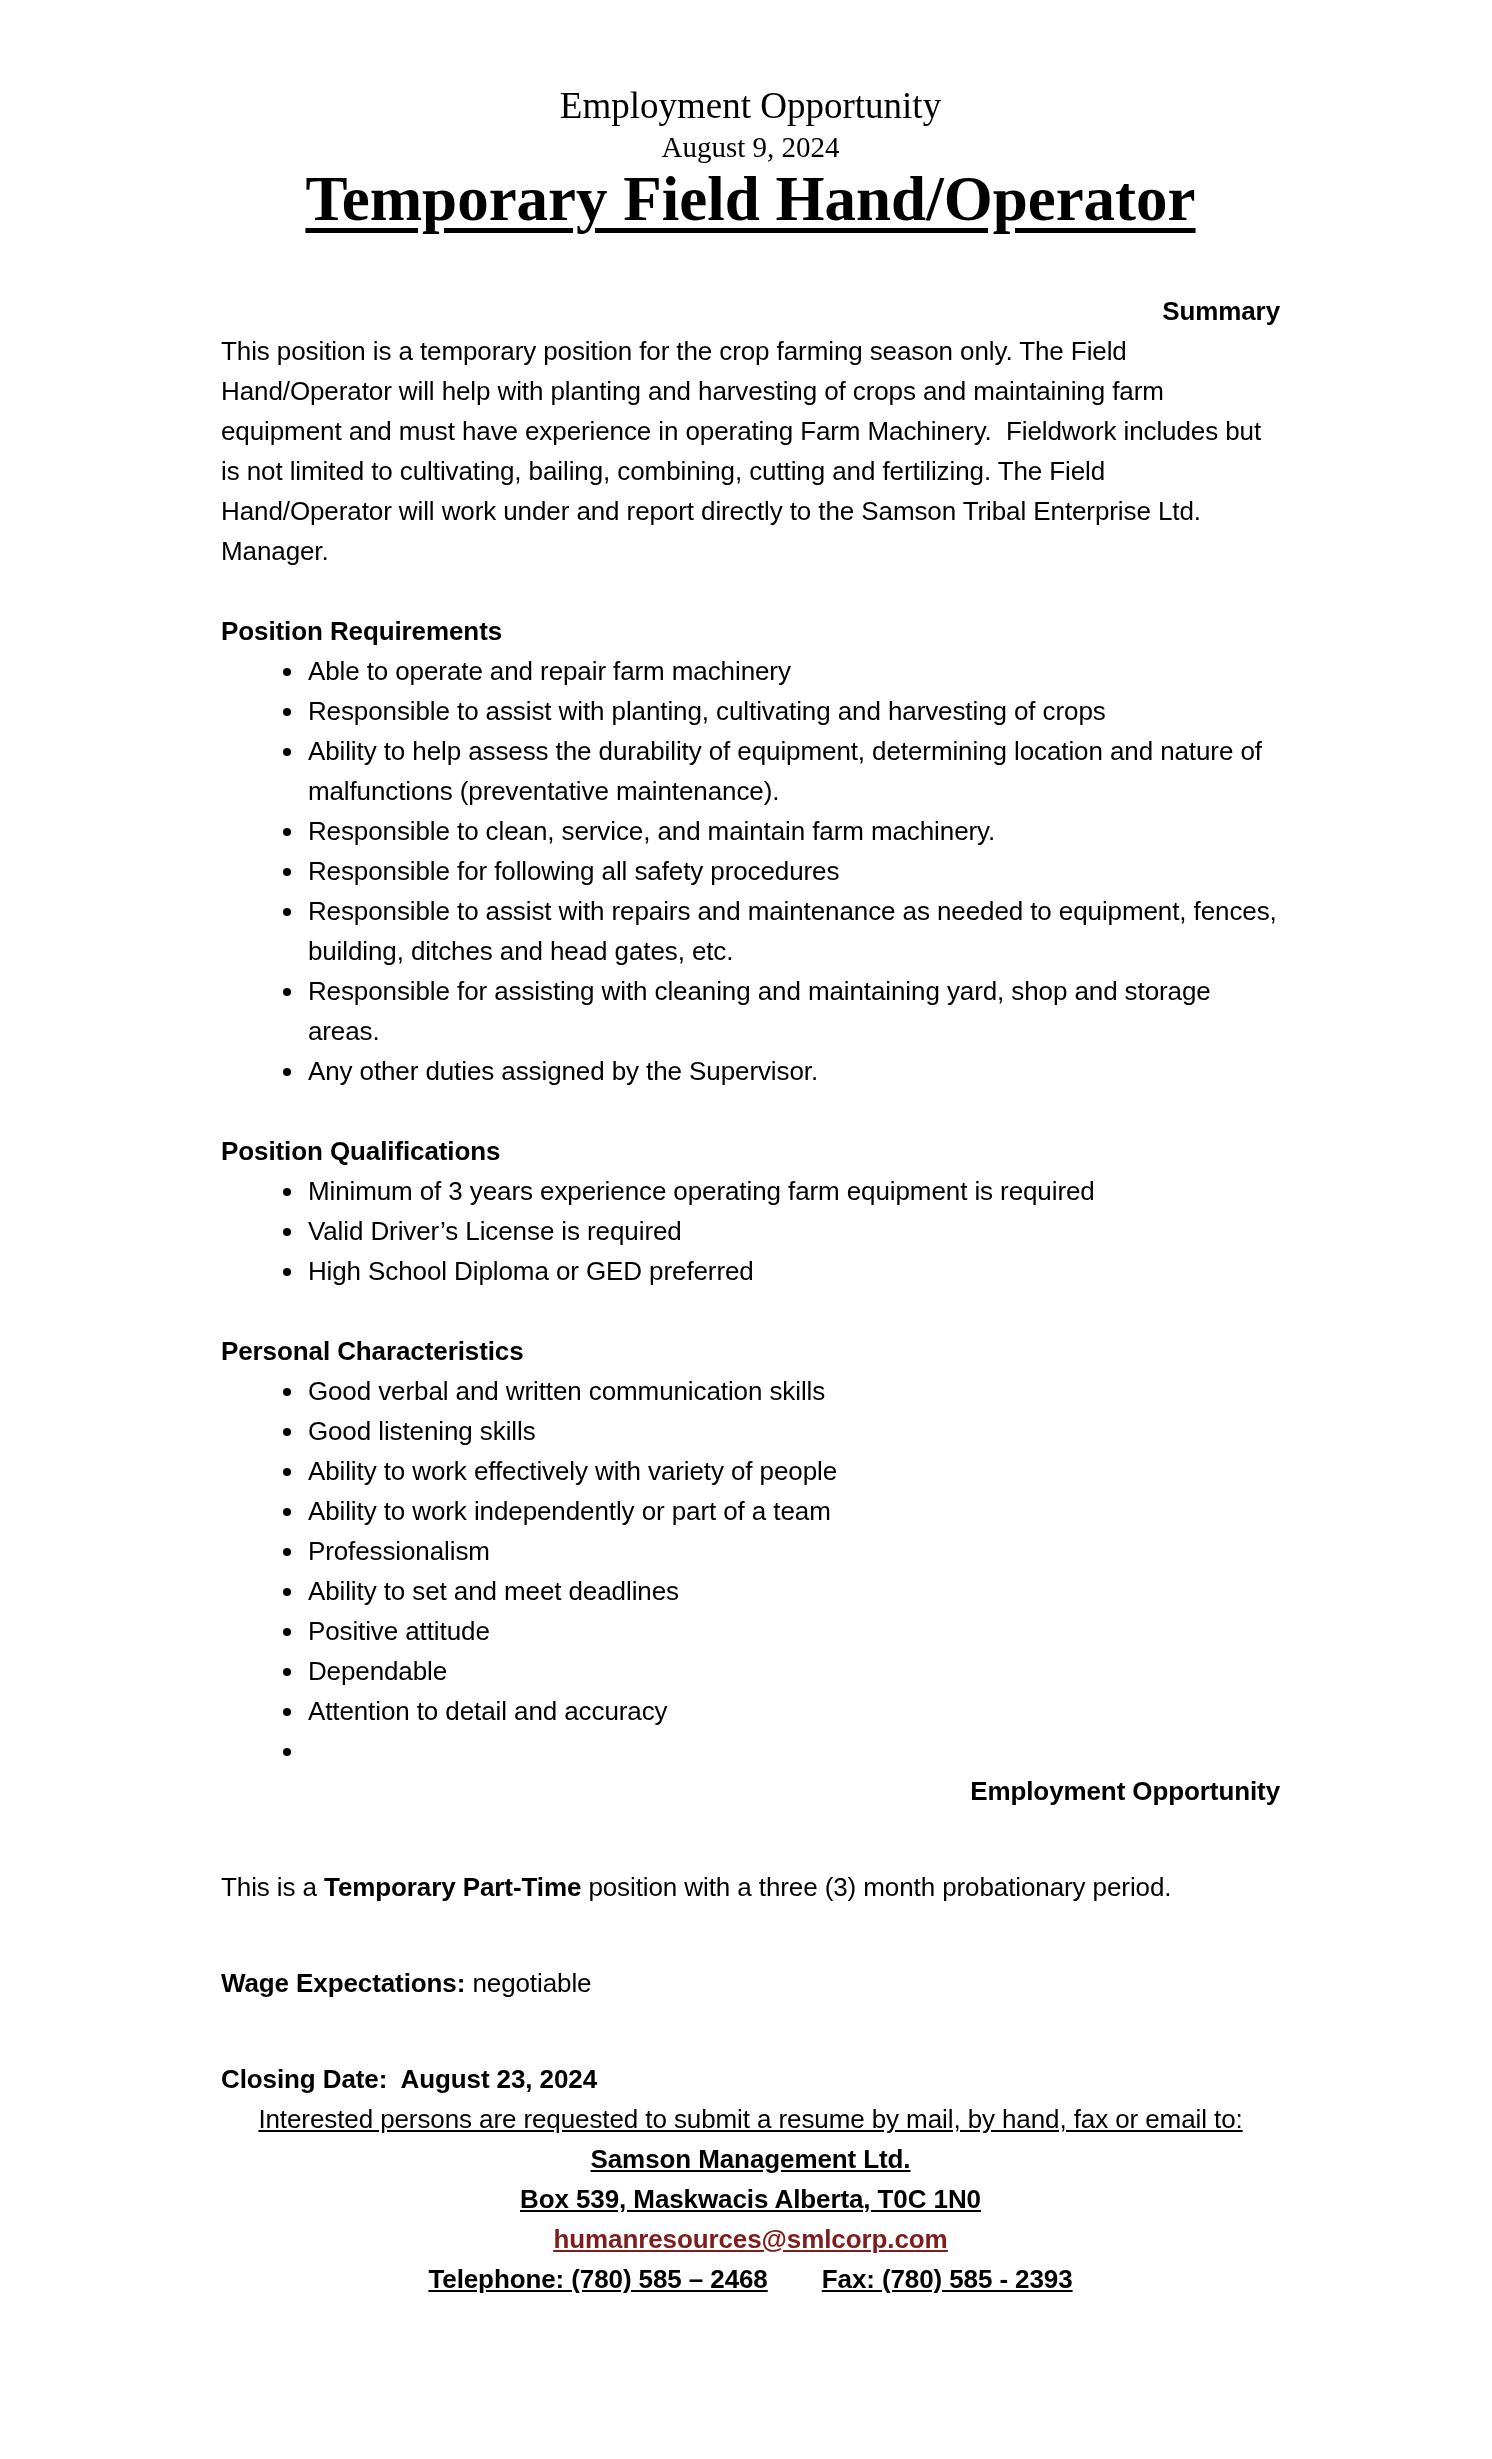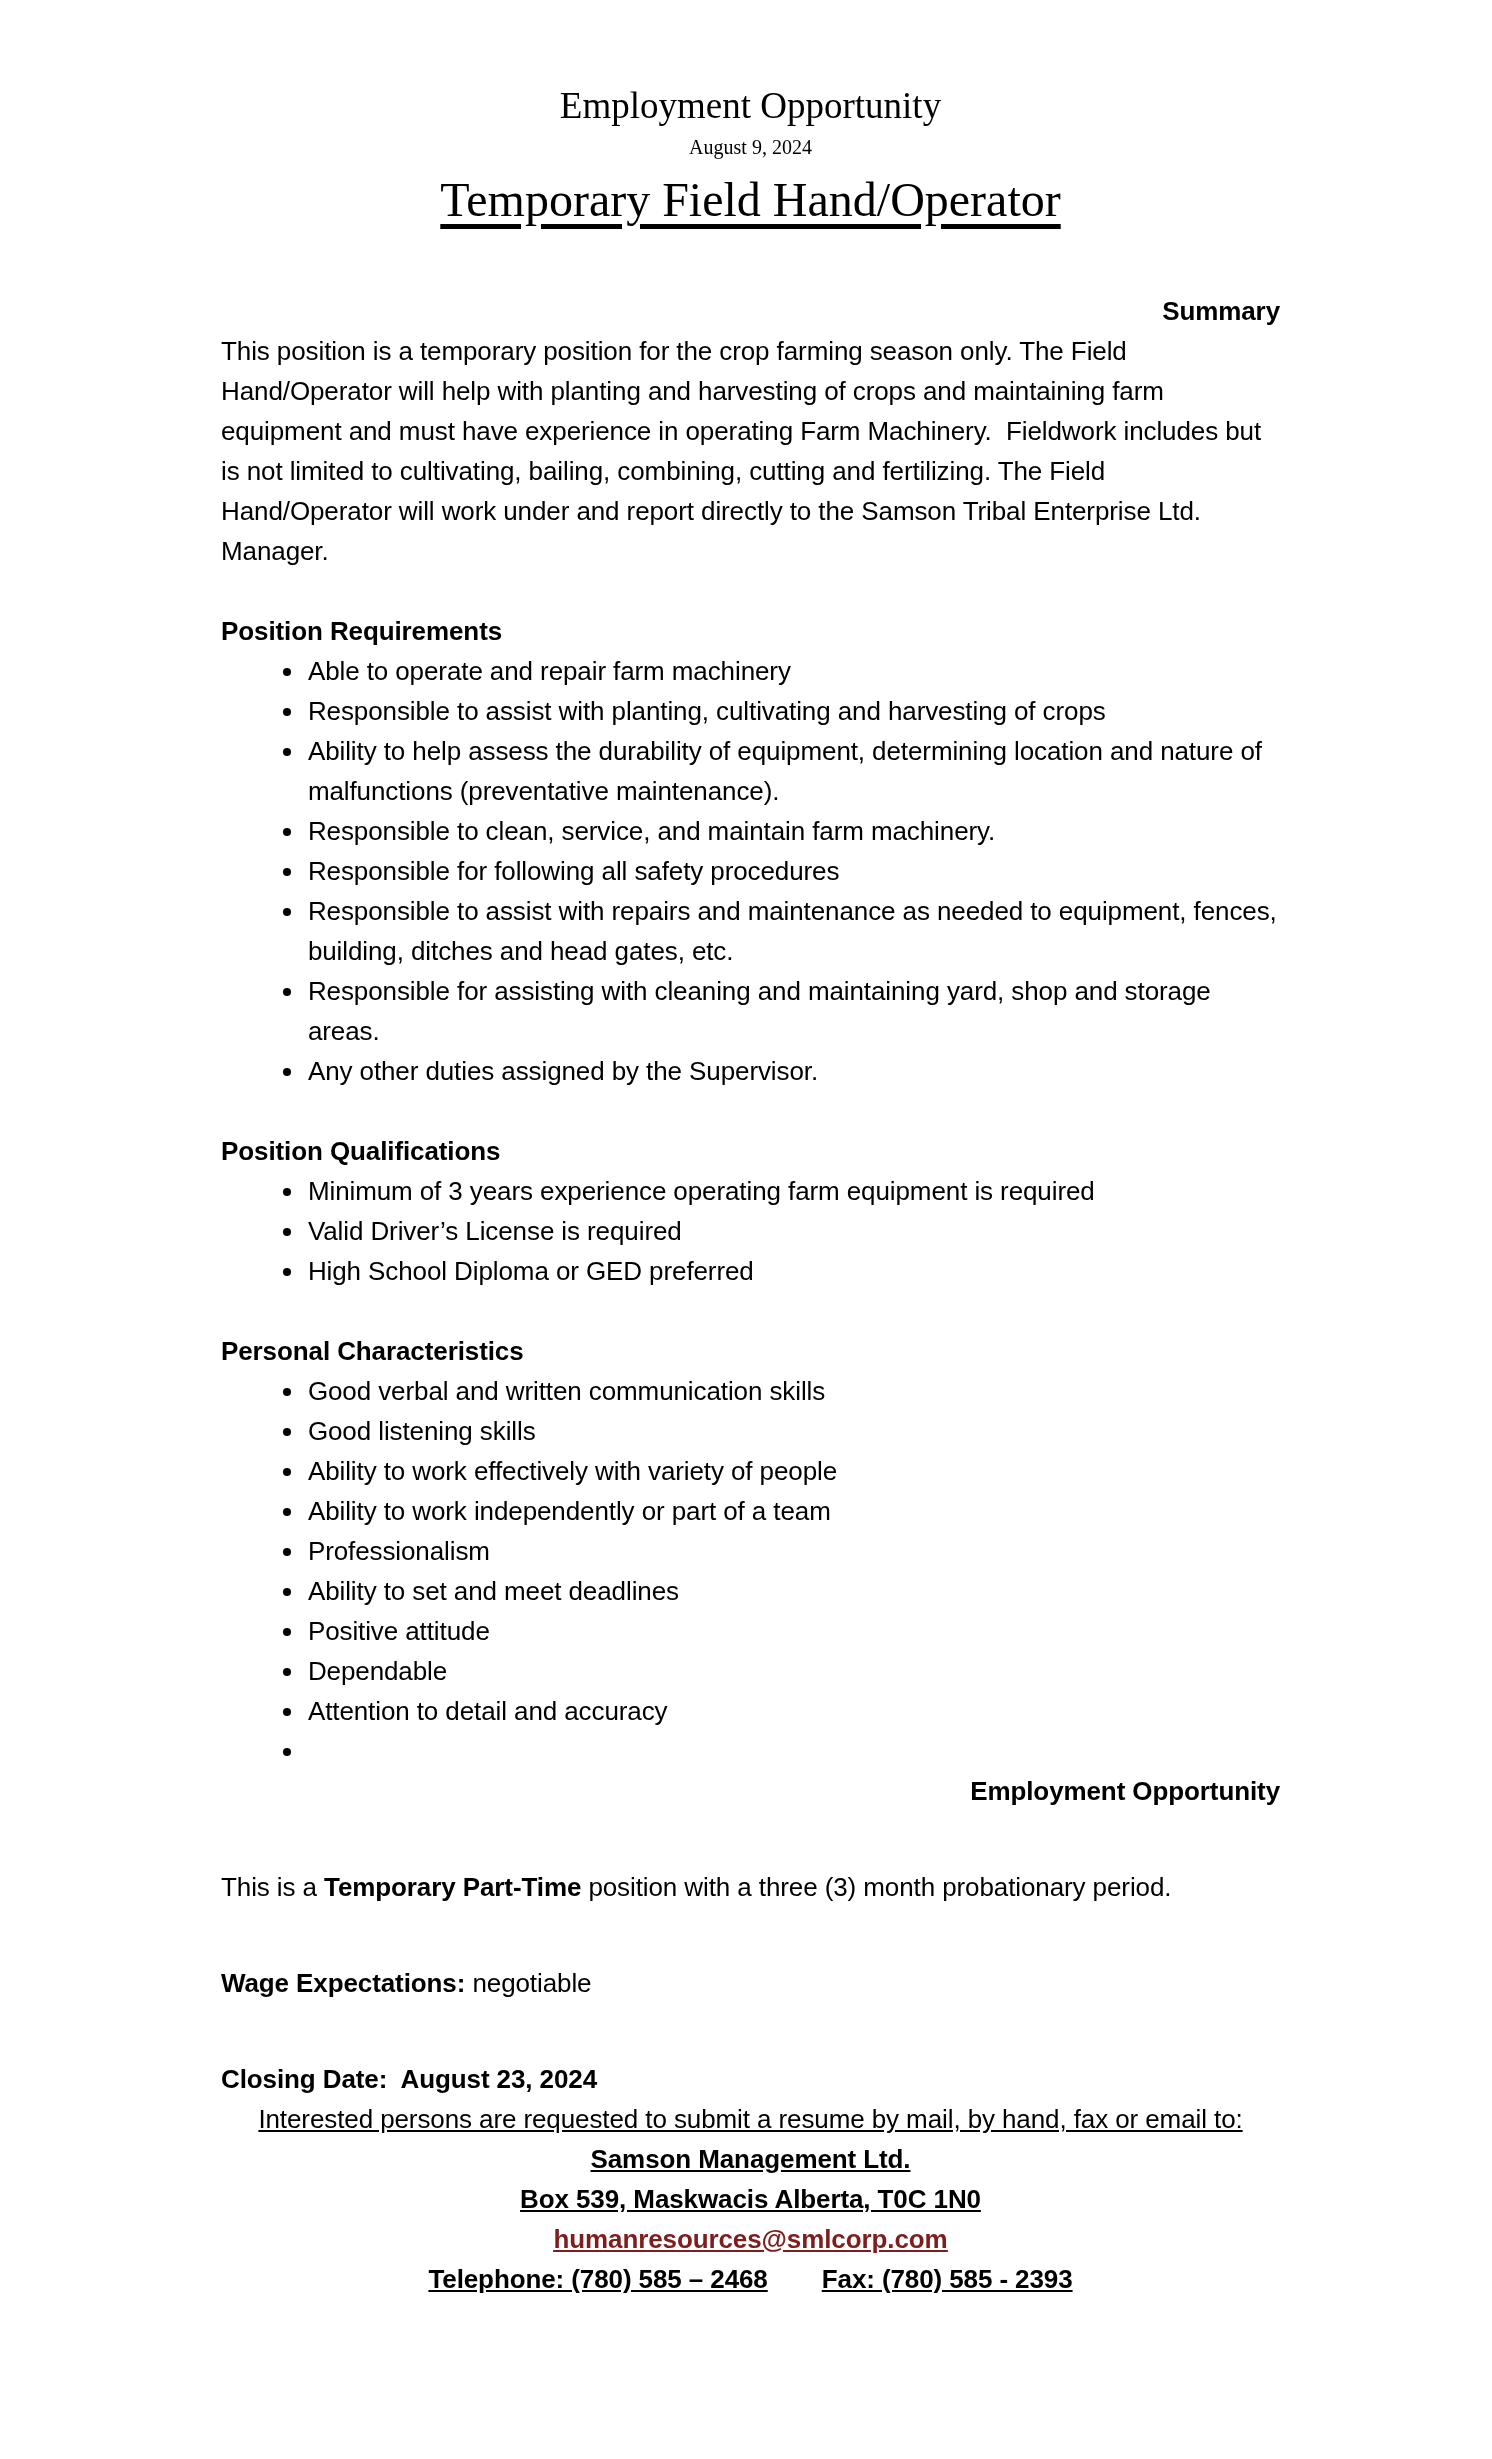--- a/index.html
+++ b/index.html
@@ -24,27 +24,27 @@
   .doc-header {
     text-align: center;
     font-family: "Liberation Serif", "DejaVu Serif", serif;
     letter-spacing: 0;
   }
   .doc-header .line1 {
     font-size: 37px;
     line-height: 46px;
   }
   .doc-header .date {
-    font-size: 20px;
+    font-size: 29px;
     line-height: 37px;
   }
   .doc-header .main-title {
-    font-size: 48px;
+    font-size: 63px;
     line-height: 63px;
-    font-weight: 400;
+    font-weight: 700;
     margin-top: 1.9px;
   }
   .doc-header .main-title span {
     text-decoration: underline;
     text-decoration-thickness: 4.8px;
     text-underline-offset: 7.7px;
   }
   
   .section { margin: 0; }
   .first-section { margin-top: 60px; }

